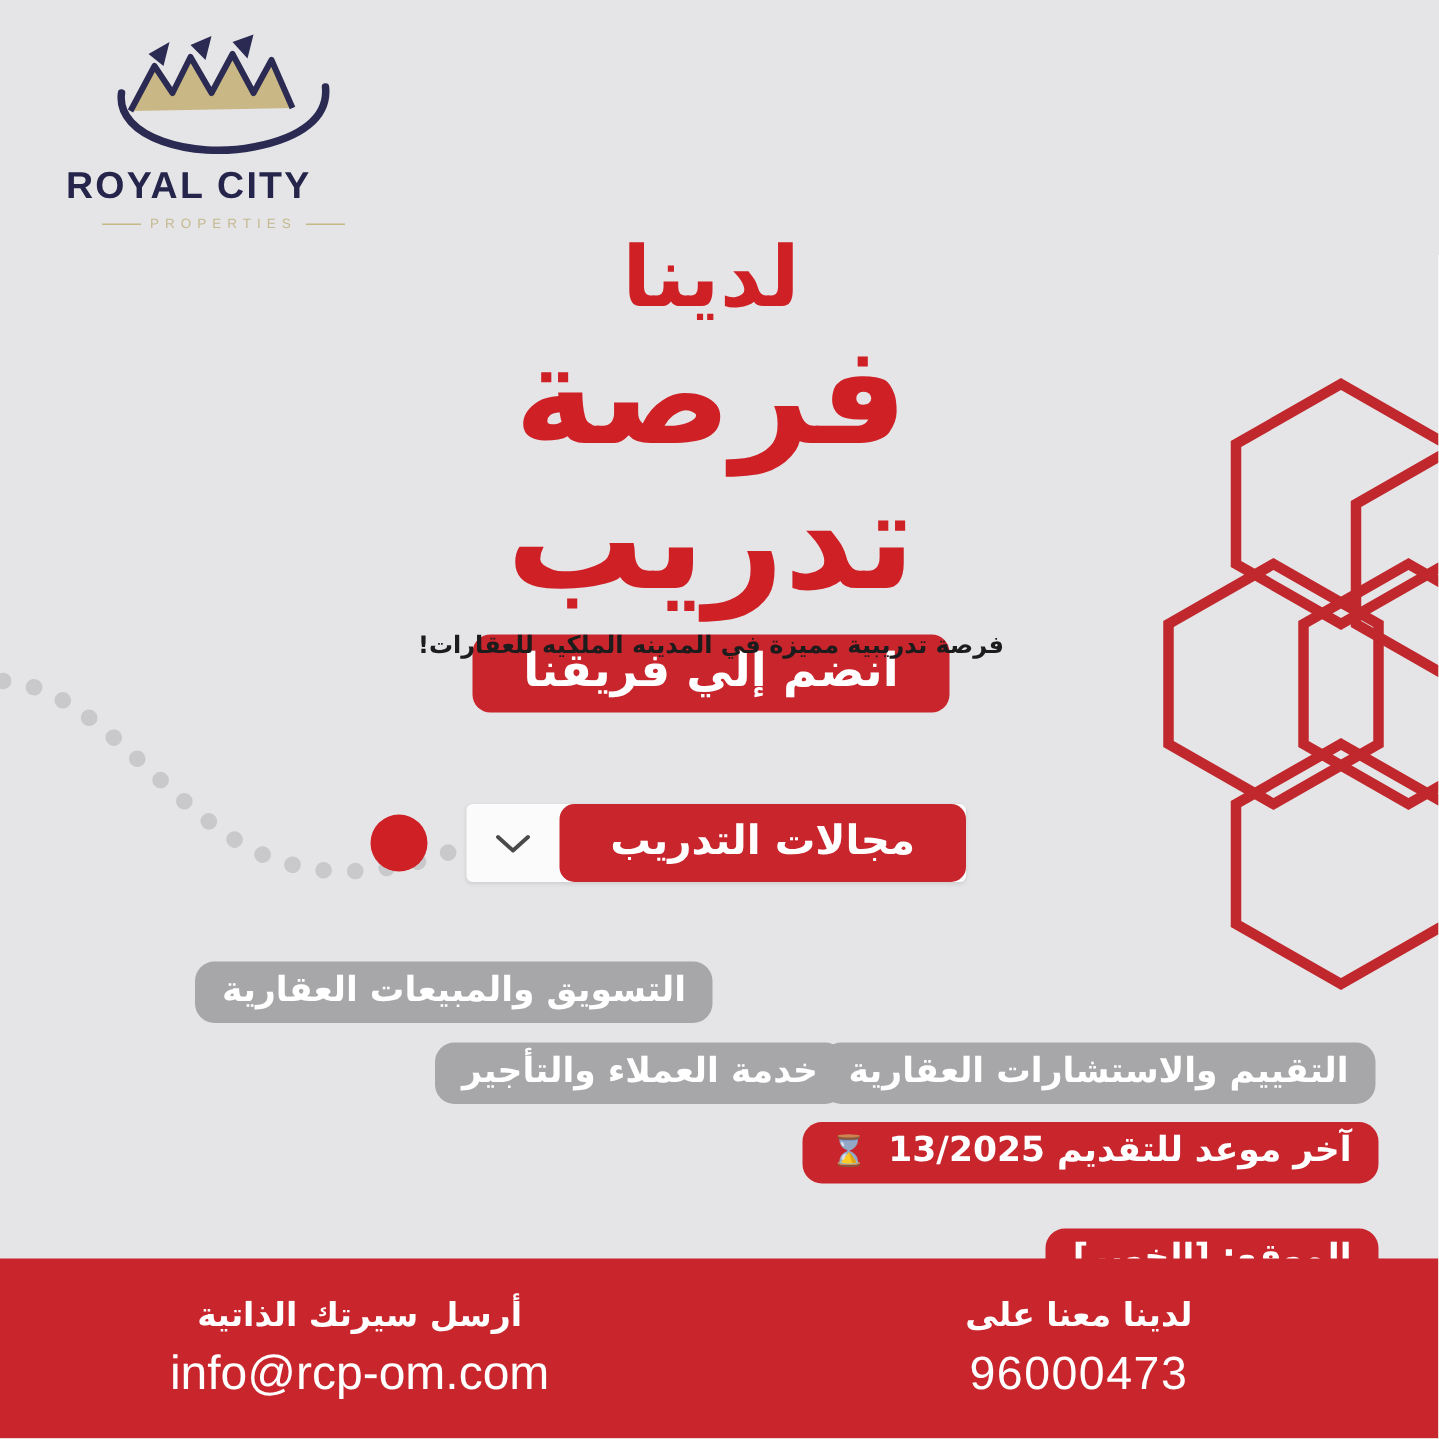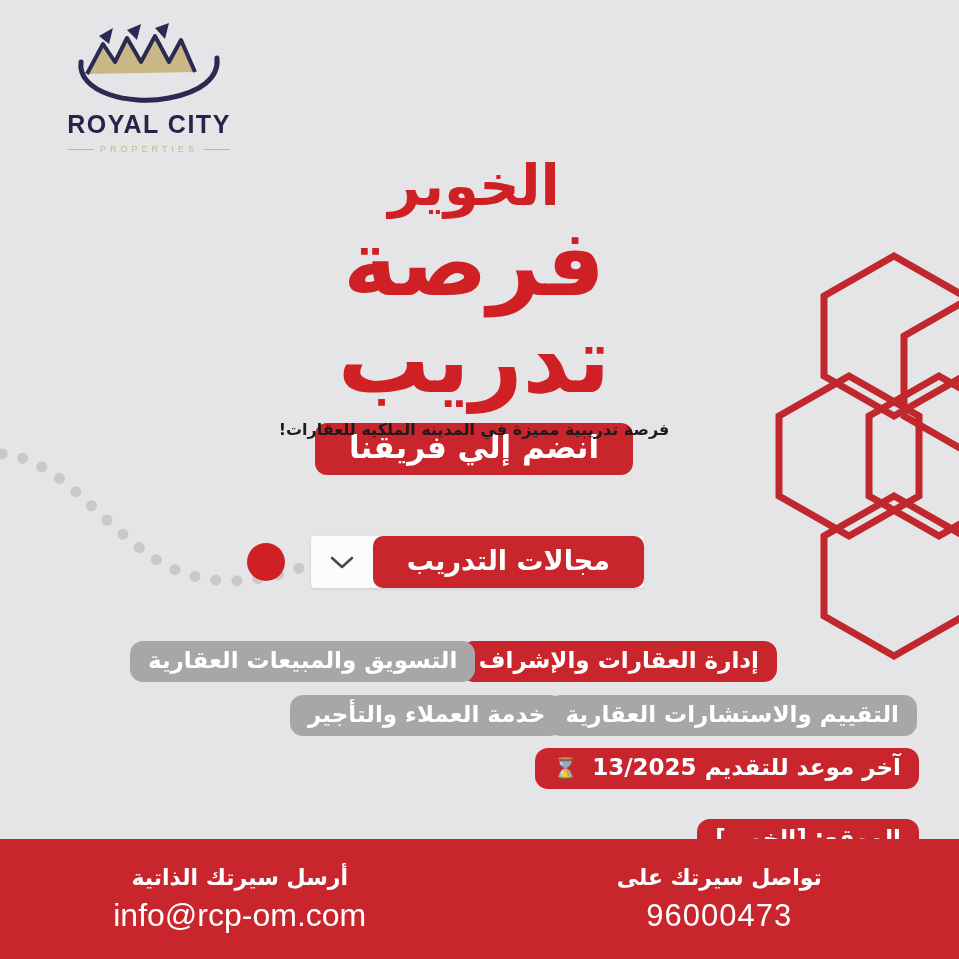--- a/index.html
+++ b/index.html
@@ -42,21 +42,21 @@
   .dotcurve svg { display: block; width: 100%; height: 100%; }
 
   
   .logo {
     position: absolute;
     left: 44px;
     top: 22px;
     width: 210px;
     height: 145px;
     direction: ltr;
-    text-align: center;
+    text-align: left;
   }
   .logo-mark { width: 160px; height: 88px; margin: 0 auto; display: block; }
   .logo-name {
     font-family: "Liberation Sans", sans-serif;
     font-weight: bold;
     font-size: 25px;
     letter-spacing: 1.5px;
     color: #25244a;
     line-height: 1;
     margin-top: 2px;
@@ -255,53 +255,52 @@
     </svg>
     <div class="logo-name">ROYAL CITY</div>
     <div class="logo-sub-wrap">
       <span class="logo-rule"></span>
       <span class="logo-sub">PROPERTIES</span>
       <span class="logo-rule"></span>
     </div>
   </div>
 
   <div class="headline">
-    <div class="kicker">الخوير</div>
+    <div class="kicker">لدينا</div>
     <div class="title">فرصة تدريب</div>
     <div class="join-badge">انضم إلي فريقنا</div>
   </div>
 
   <div class="subdesc">فرصة تدريبية مميزة في المدينه الملكيه للعقارات!</div>
 
   <div class="dropdown-row">
     <span class="dot"></span>
     <div class="dropdown">
       <div class="dropdown-value">مجالات التدريب</div>
       <div class="dropdown-arrow">
         <svg viewBox="0 0 26 16" fill="none" stroke="#4a4a4a" stroke-width="2.6" stroke-linecap="round" stroke-linejoin="round">
           <polyline points="3,4 13,13 23,4"></polyline>
         </svg>
       </div>
     </div>
   </div>
 
-  <div class="chip red chip-mgmt">إدارة العقارات والإشراف</div>
   <div class="chip gray chip-valuation">التقييم والاستشارات العقارية</div>
   <div class="chip gray chip-marketing">التسويق والمبيعات العقارية</div>
   <div class="chip gray chip-service">خدمة العملاء والتأجير</div>
 
   <div class="chip red badge-deadline">
     <span>آخر موعد للتقديم 13/2025</span>
     <span class="hourglass">⌛</span>
   </div>
   <div class="chip red badge-location">الموقع: [الخوير]</div>
 
   <div class="footer">
     <div class="footer-col">
-      <div class="footer-label">تواصل سيرتك على</div>
+      <div class="footer-label">لدينا معنا على</div>
       <div class="footer-value phone">96000473</div>
     </div>
     <div class="footer-col">
       <div class="footer-label">أرسل سيرتك الذاتية</div>
       <div class="footer-value">info@rcp-om.com</div>
     </div>
   </div>
 
 </div>
 

